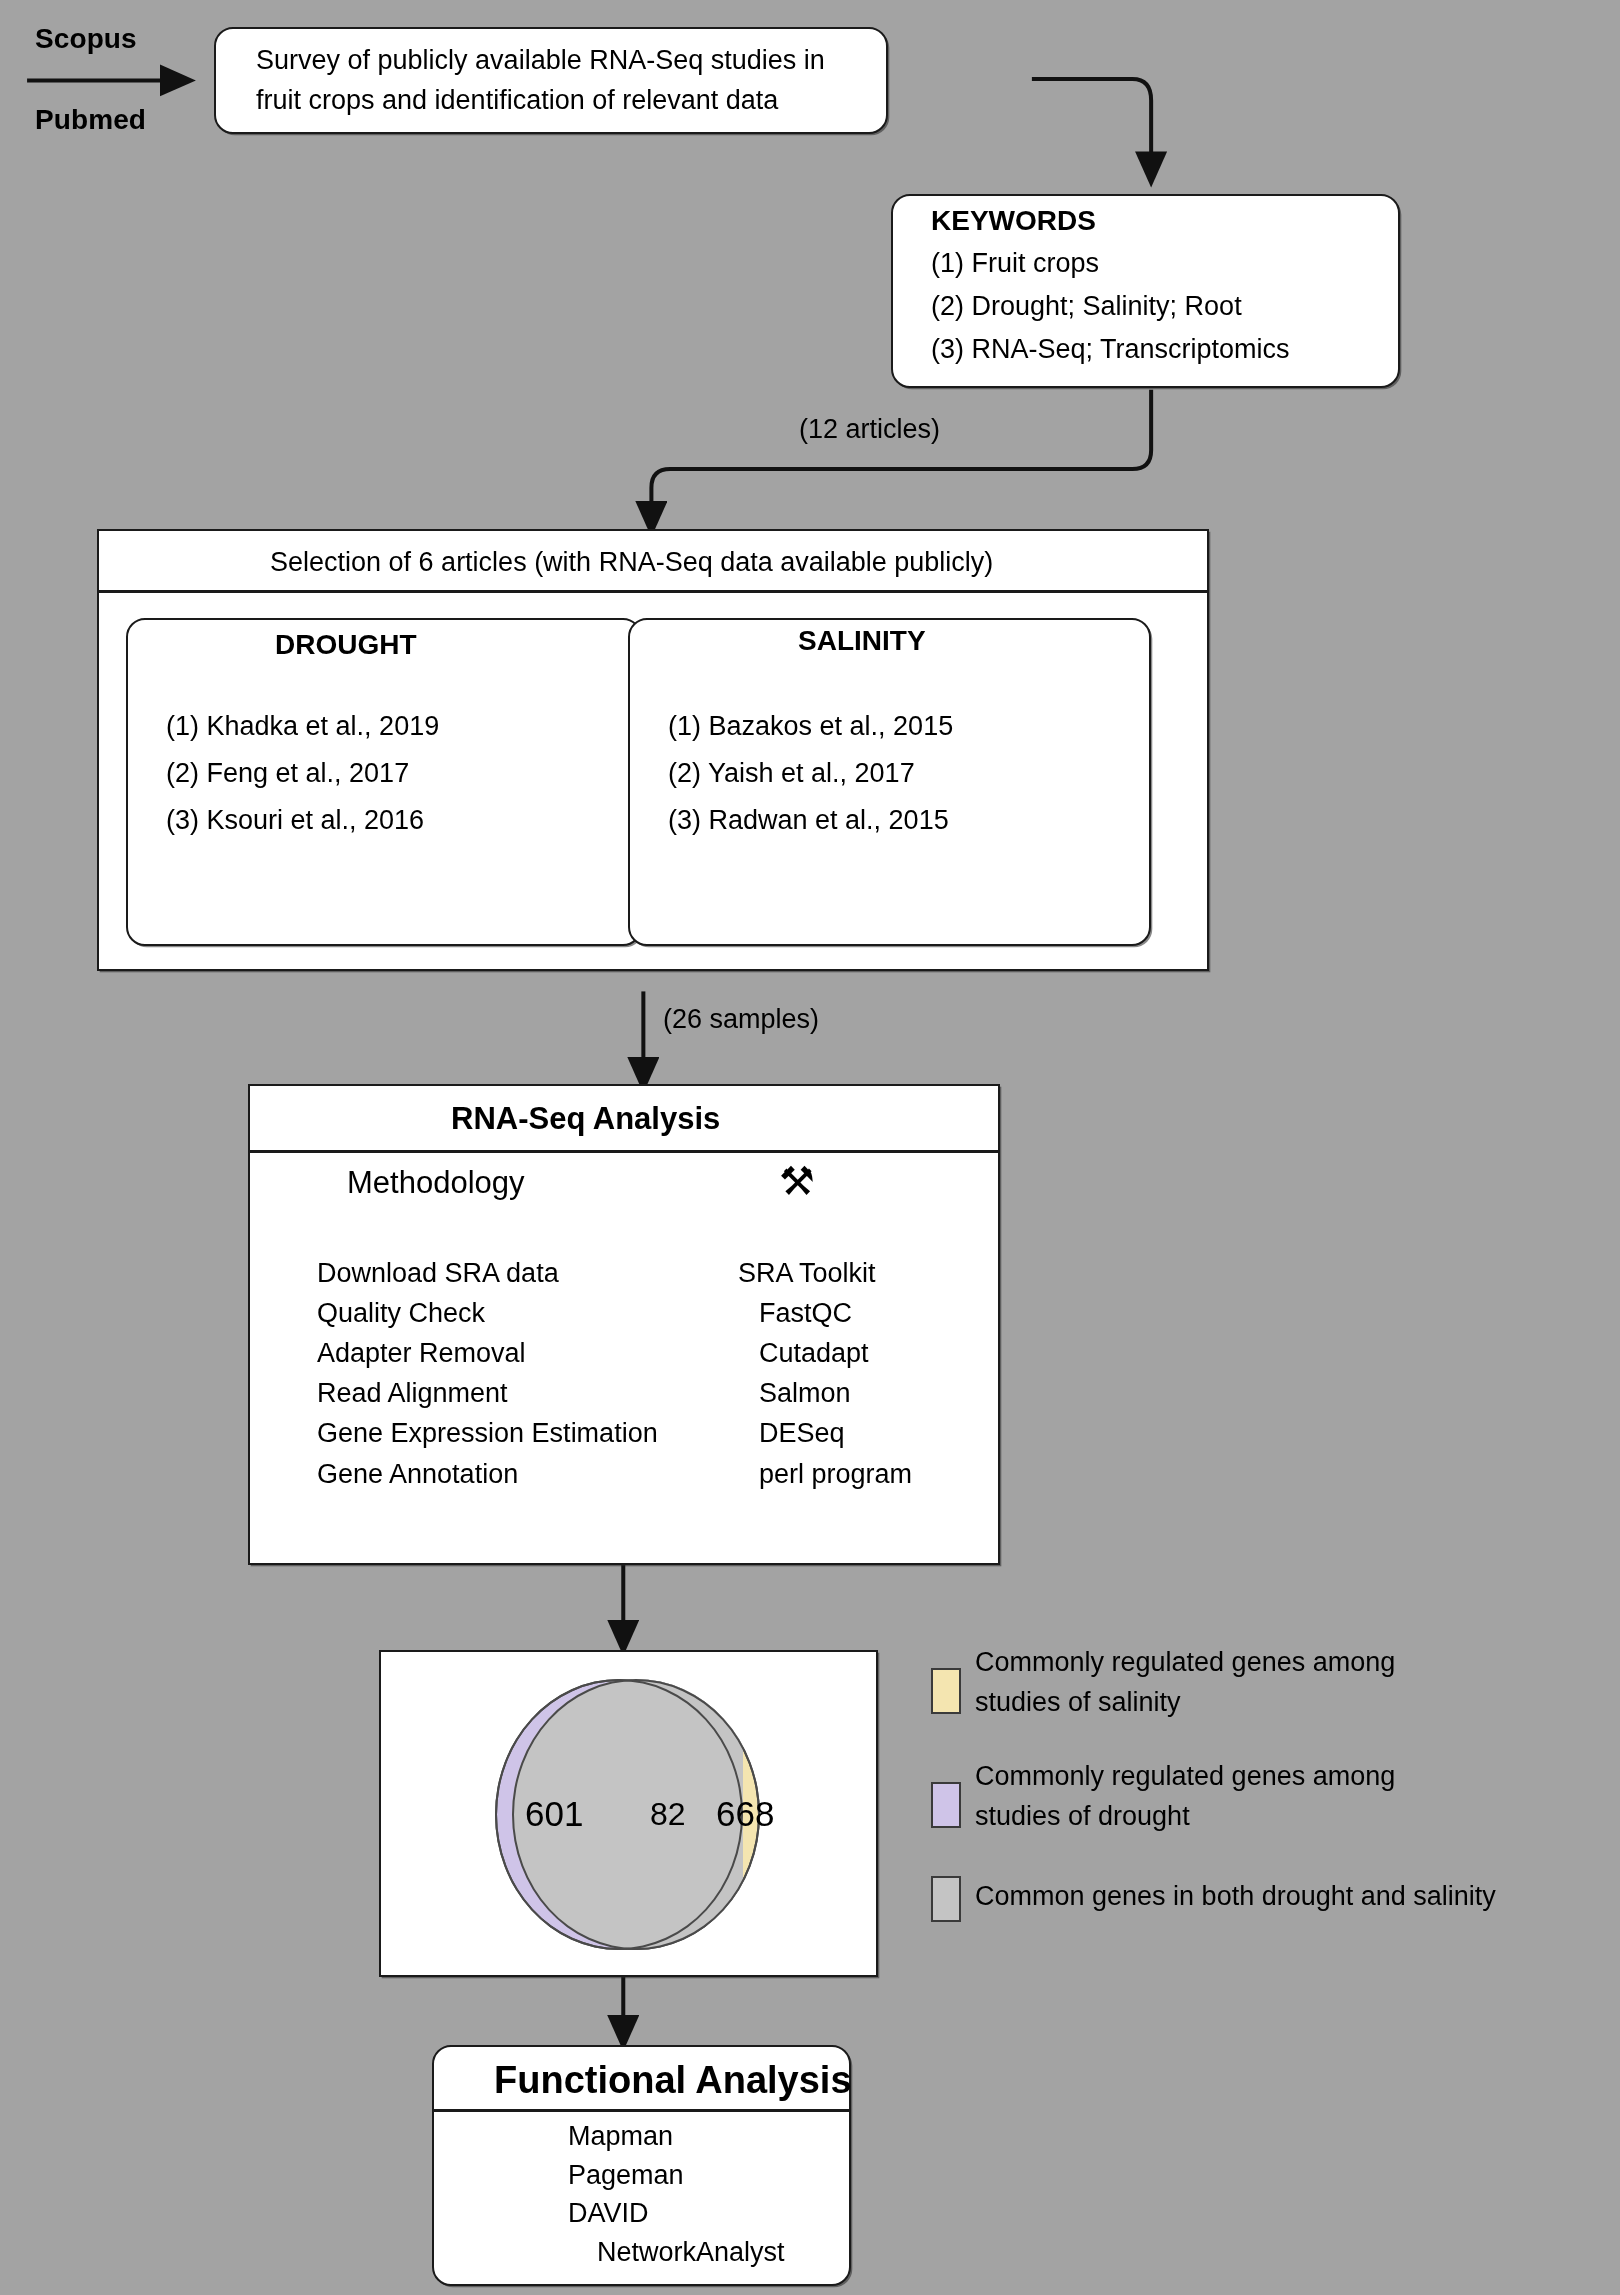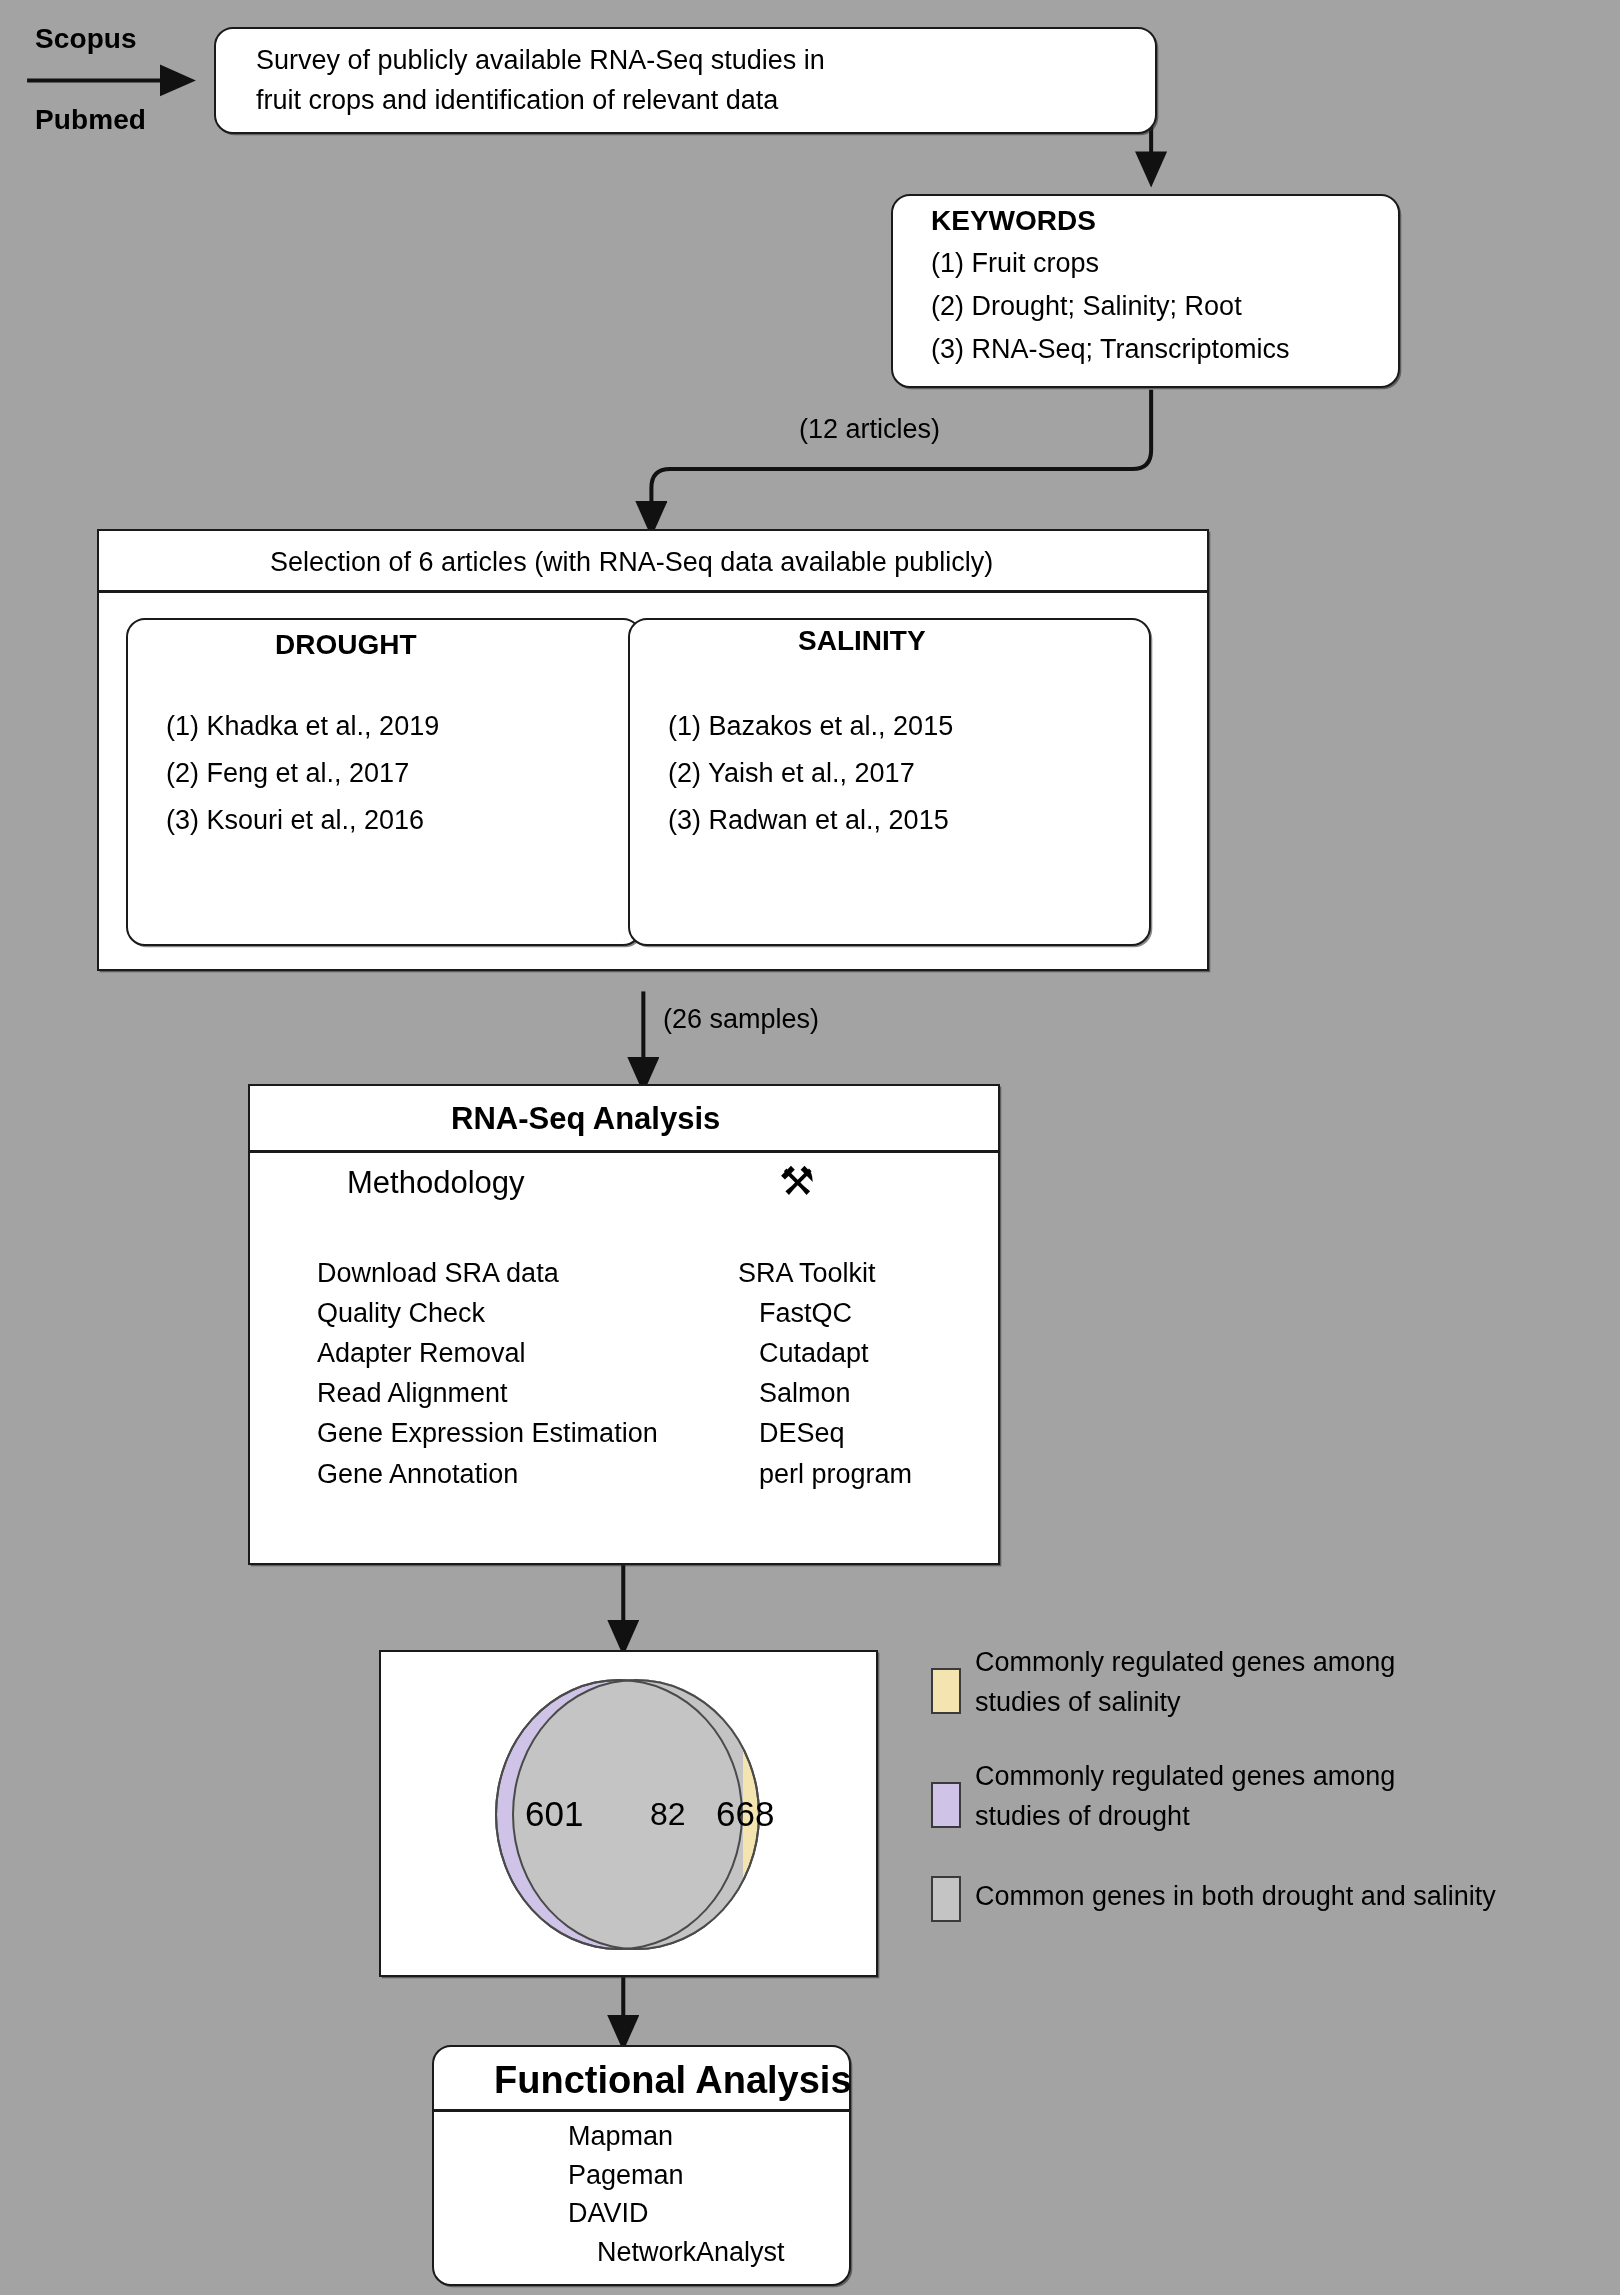--- a/index.html
+++ b/index.html
@@ -82,21 +82,21 @@
     <line x1="960" y1="1480" x2="960" y2="1620" stroke="#111" stroke-width="6" marker-end="url(#ah)"></line>
 
     <line x1="930" y1="2335" x2="930" y2="2460" stroke="#111" stroke-width="6" marker-end="url(#ah)"></line>
 
     <line x1="930" y1="2950" x2="930" y2="3050" stroke="#111" stroke-width="6" marker-end="url(#ah)"></line>
   </svg>
 
   <div class="tx src-label" style="left:35px;top:23px;">Scopus</div>
   <div class="tx src-label" style="left:35px;top:104px;">Pubmed</div>
 
-  <div class="box rbox" style="left:214px;top:27px;width:943px;height:107px;">
+  <div class="box rbox" style="left:214px;top:27px;width:674px;height:107px;">
     <div class="tx body-txt" style="left:40px;top:12px;">Survey of publicly available RNA-Seq studies in</div>
     <div class="tx body-txt" style="left:40px;top:52px;">fruit crops and identification of relevant data</div>
   </div>
 
   <div class="box rbox" style="left:891px;top:194px;width:509px;height:194px;">
     <div class="tx bold-hd" style="left:38px;top:9.4px;">KEYWORDS</div>
     <div class="tx body-txt" style="left:38px;top:48px;">(1) Fruit crops</div>
     <div class="tx body-txt" style="left:38px;top:91px;">(2) Drought; Salinity; Root</div>
     <div class="tx body-txt" style="left:38px;top:134px;">(3) RNA-Seq; Transcriptomics</div>
   </div>

